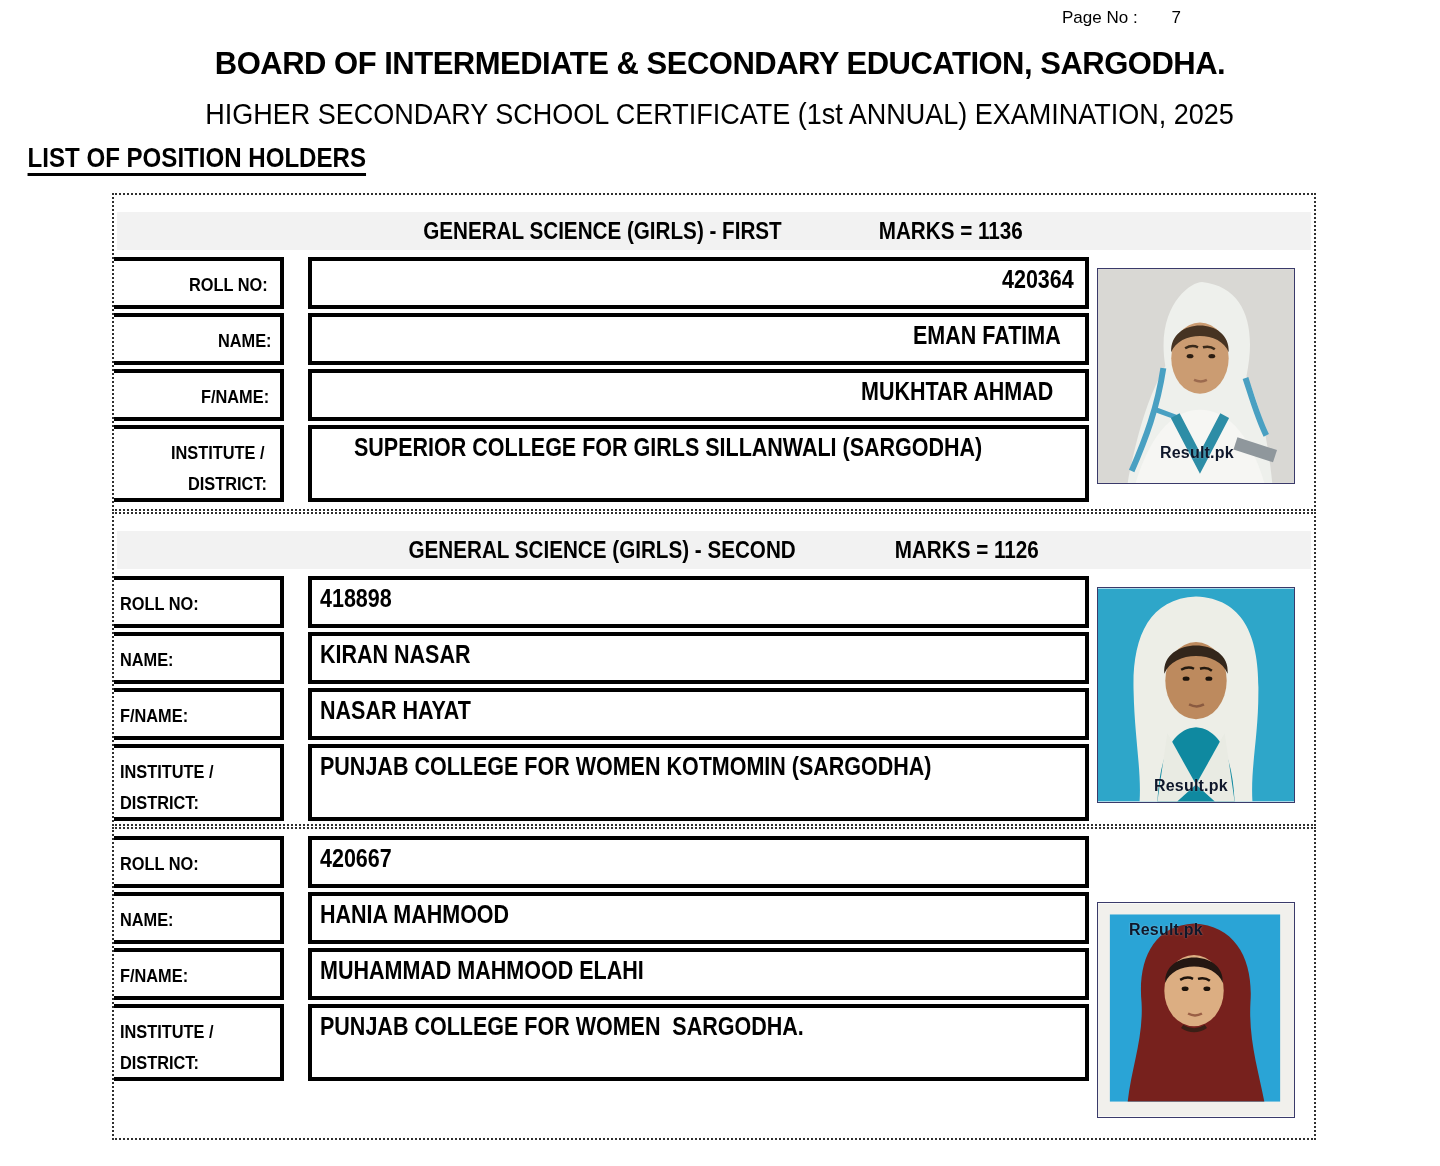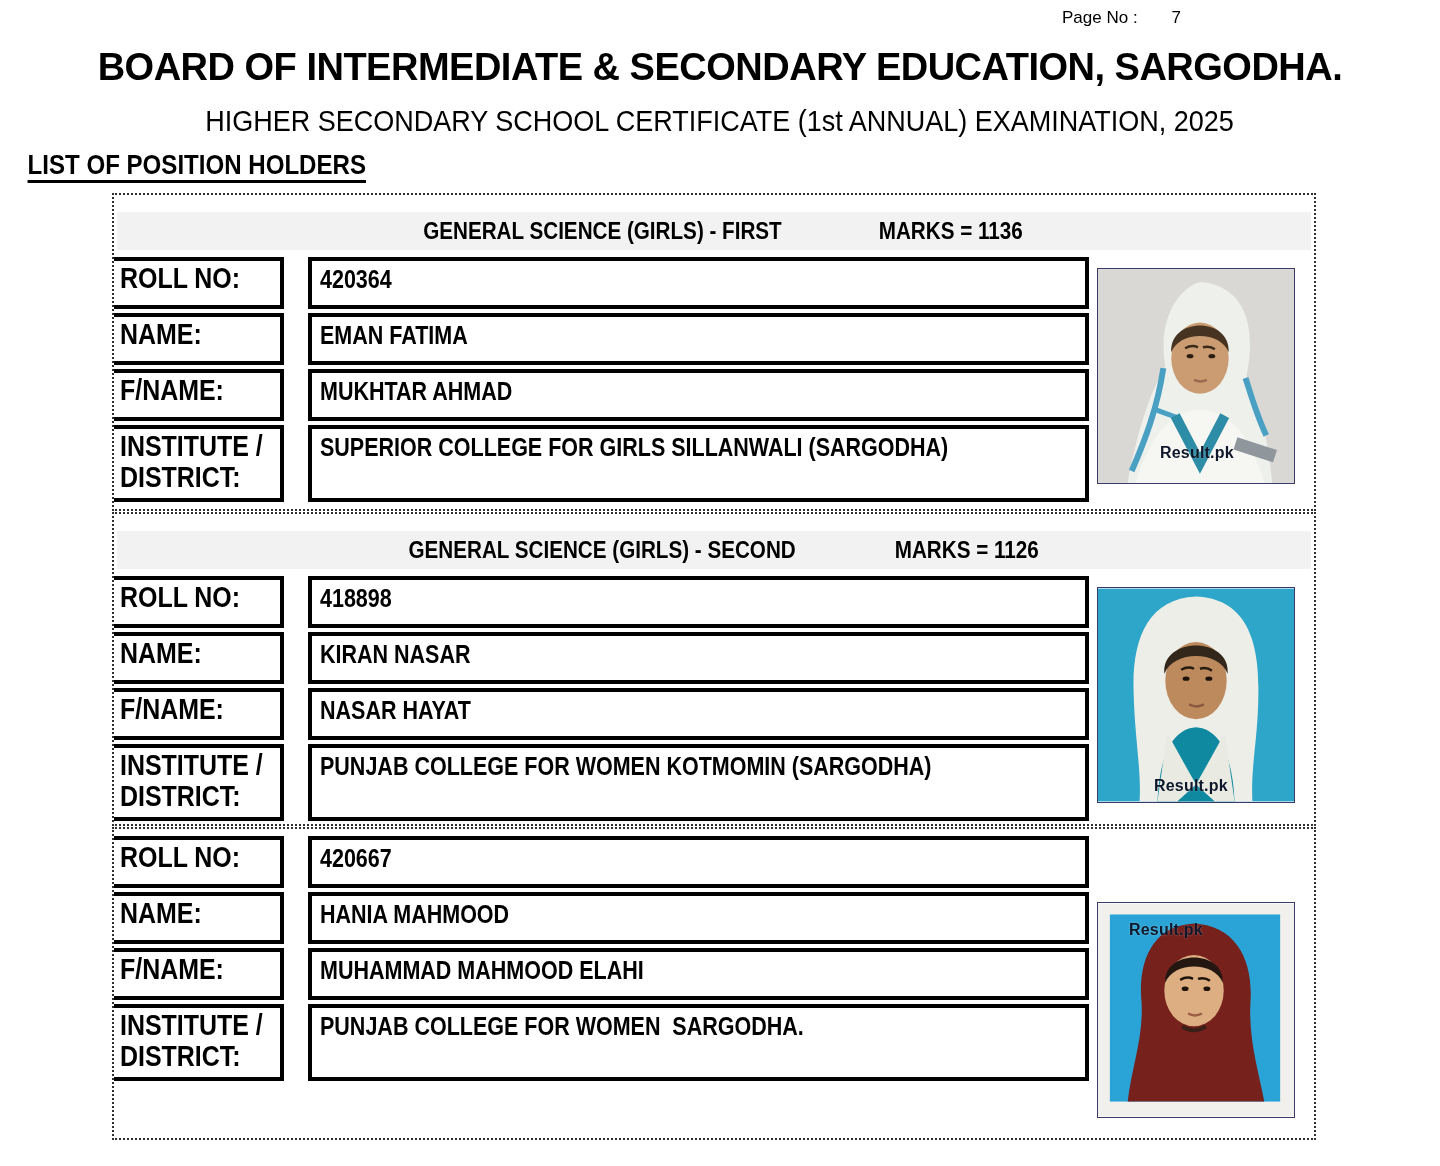--- a/index.html
+++ b/index.html
@@ -17,21 +17,21 @@
   .cxc88 { display: inline-block; transform: scaleX(0.90); transform-origin: 50% 50%; white-space: pre; }
 
   .pageno {
     position: absolute; top: 8px; left: 1062px;
     font-size: 17px; font-weight: normal;
     display: flex; gap: 34px;
   }
   .doc-title {
     margin-top: 46px;
     text-align: center;
-    font-size: 38px; font-weight: bold;
+    font-size: 31px; font-weight: bold;
     letter-spacing: -0.5px;
   }
   .doc-subtitle {
     margin-top: 15px;
     text-align: center;
     font-size: 30px; font-weight: normal;
   }
   .list-heading {
     margin-top: 11px;
     text-align: left;
@@ -44,21 +44,21 @@
   }
 
   .sections { position: absolute; top: 193px; left: 112px; width: 1204px; }
   section.pos {
     position: relative;
     width: 1204px;
     border: 2px dotted #2f2f2f;
     background: #fff;
   }
   section.pos + section.pos { margin-top: 1px; }
-  .s1 { height: 318px; }
+  .s1 { height: 318px; text-align: right; }
   .s2 { height: 314px; }
   .s3 { height: 313px; }
 
   .band {
     margin: 17px 3px 0 3px;
     height: 38px;
     background: #f2f2f2;
     display: flex;
     justify-content: center;
     align-items: center;
@@ -66,22 +66,22 @@
     font-size: 24px;
     font-weight: bold;
   }
 
   .tbl { margin-top: 7px; }
   .row { display: flex; margin-bottom: 4px; }
   .lbl {
     width: 170px;
     border: 4px solid #000;
     border-left: none;
-    padding: 2px 0 0 6px;
-    font-size: 29px; font-weight: bold;
+    padding: 8px 0 0 6px;
+    font-size: 19px; font-weight: bold;
     line-height: 31px;
   }
   .val {
     width: 781px;
     margin-left: 24px;
     border: 4px solid #000;
     padding: 3px 0 0 8px;
     font-size: 25px; font-weight: bold;
     line-height: 31px;
   }

